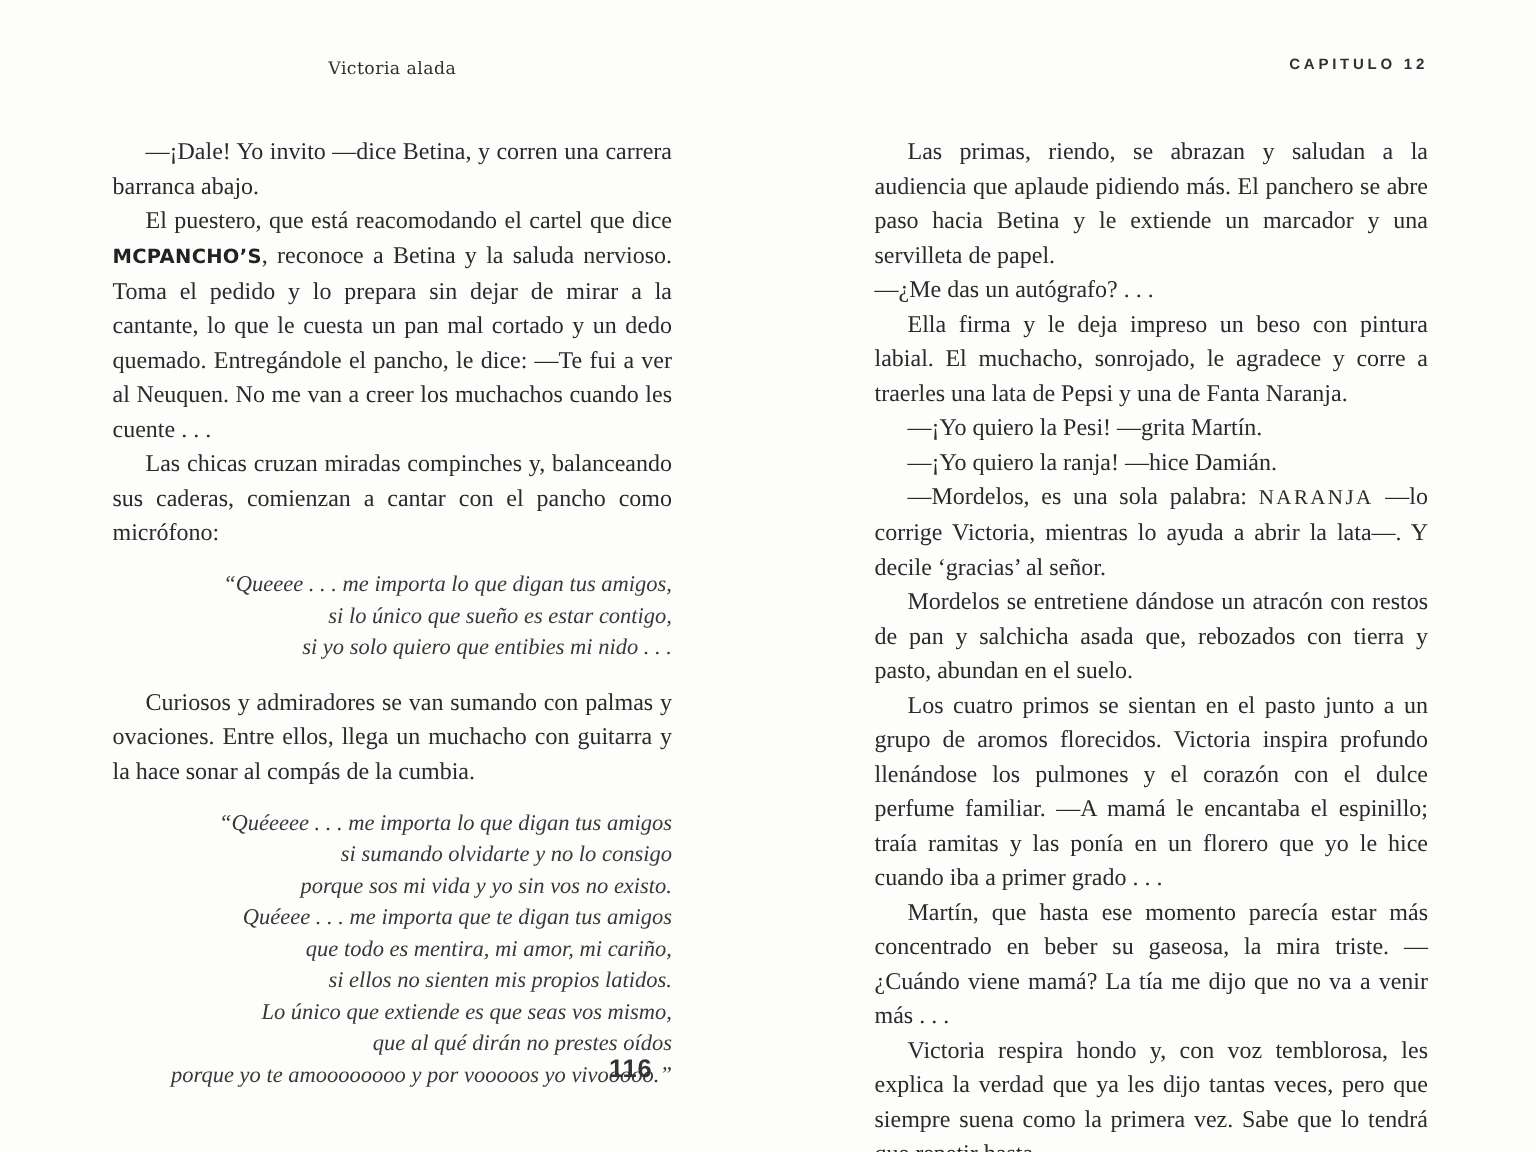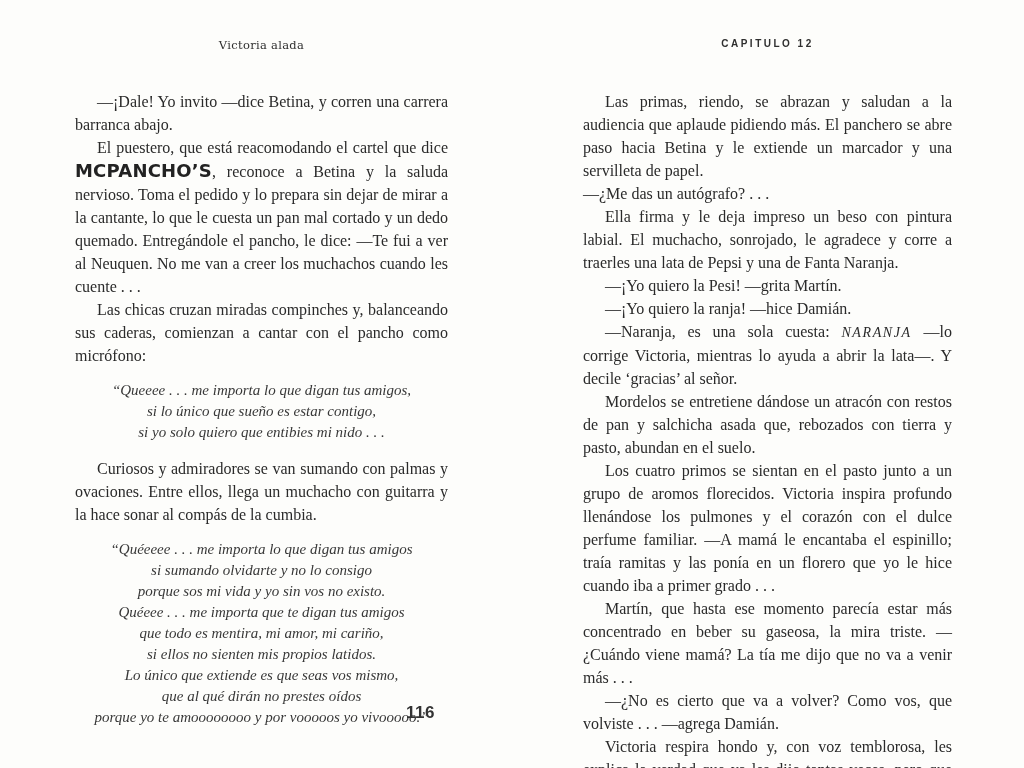--- a/index.html
+++ b/index.html
@@ -17,52 +17,52 @@
     color: #2f2f2f;
   }
   .running-head.left {
     left: 75px; width: 373px;
     font-family: "DejaVu Serif", serif;
     font-weight: normal; font-size: 11.5px; letter-spacing: 0.3px;
   }
   .running-head.right {
     left: 583px; width: 369px;
     font-family: "Liberation Sans", sans-serif;
-    font-weight: bold; font-size: 10px; letter-spacing: 2.5px;
+    font-weight: bold; font-size: 10px; letter-spacing: 2.5px; text-align: right;
   }
 
   .text-col { position: absolute; top: 90px; }
   .text-col.left  { left: 75px;  width: 373px; }
   .text-col.right { left: 583px; width: 369px; }
 
   p.body {
     font-size: 16px; line-height: 23px;
     text-align: justify;
     color: #2a2a2a;
   }
   p.indent { text-indent: 22px; }
   p.flush  { text-indent: 0; }
 
   .brand {
     font-family: "DejaVu Sans", sans-serif;
-    font-weight: bold; font-size: 18px; letter-spacing: 0.2px;
+    font-weight: bold; font-size: 13px; letter-spacing: 0.2px;
     color: #222;
   }
   .caps-word {
-    font-size: 14px; letter-spacing: 1.6px; font-style: italic;
+    font-size: 14px; letter-spacing: 1.6px;
   }
 
   .verse {
     margin: 13px 0 14px 0;
     text-align: center;
     font-style: italic;
     font-size: 15px; line-height: 21px;
     color: #383838;
   }
-  .verse .vline { display: block; }
+  .verse .vline { display: block; text-align: right; }
 
   .folio {
     position: absolute; top: 703px; text-align: right;
     font-family: "Liberation Sans", sans-serif;
     font-weight: bold; font-size: 17px; letter-spacing: 0.5px;
     color: #333;
   }
   .folio.left  { left: 75px;  width: 360px; }
   .folio.right { left: 583px; width: 360px; }
 </style>
@@ -102,22 +102,21 @@
   <div class="folio left">116</div>
 
   <div class="running-head right">CAPITULO 12</div>
 
   <div class="text-col right">
     <p class="body indent">Las primas, riendo, se abrazan y saludan a la audiencia que aplaude pidiendo más. El panchero se abre paso hacia Betina y le extiende un marcador y una servilleta de papel.</p>
     <p class="body flush">—¿Me das un autógrafo? . . .</p>
     <p class="body indent">Ella firma y le deja impreso un beso con pintura labial. El muchacho, sonrojado, le agradece y corre a traerles una lata de Pepsi y una de Fanta Naranja.</p>
     <p class="body indent">—¡Yo quiero la Pesi! —grita Martín.</p>
     <p class="body indent">—¡Yo quiero la ranja! —hice Damián.</p>
-    <p class="body indent"><span>—Naranja, es una sola cuesta: </span><span class="caps-word">NARANJA</span><span> —lo corrige Victoria, mientras lo ayuda a abrir la lata—. Y decile ‘gracias’ al señor.</span></p>
+    <p class="body indent"><span>—Mordelos, es una sola palabra: </span><span class="caps-word">NARANJA</span><span> —lo corrige Victoria, mientras lo ayuda a abrir la lata—. Y decile ‘gracias’ al señor.</span></p>
     <p class="body indent">Mordelos se entretiene dándose un atracón con restos de pan y salchicha asada que, rebozados con tierra y pasto, abundan en el suelo.</p>
     <p class="body indent">Los cuatro primos se sientan en el pasto junto a un grupo de aromos florecidos. Victoria inspira profundo llenándose los pulmones y el corazón con el dulce perfume familiar. —A mamá le encantaba el espinillo; traía ramitas y las ponía en un florero que yo le hice cuando iba a primer grado . . .</p>
     <p class="body indent">Martín, que hasta ese momento parecía estar más concentrado en beber su gaseosa, la mira triste. —¿Cuándo viene mamá? La tía me dijo que no va a venir más . . .</p>
-    <p class="body indent">—¿No es cierto que va a volver? Como vos, que volviste . . . —agrega Damián.</p>
     <p class="body indent">Victoria respira hondo y, con voz temblorosa, les explica la verdad que ya les dijo tantas veces, pero que siempre suena como la primera vez. Sabe que lo tendrá que repetir hasta</p>
   </div>
 
 
 </div>
 
 </body></html>

